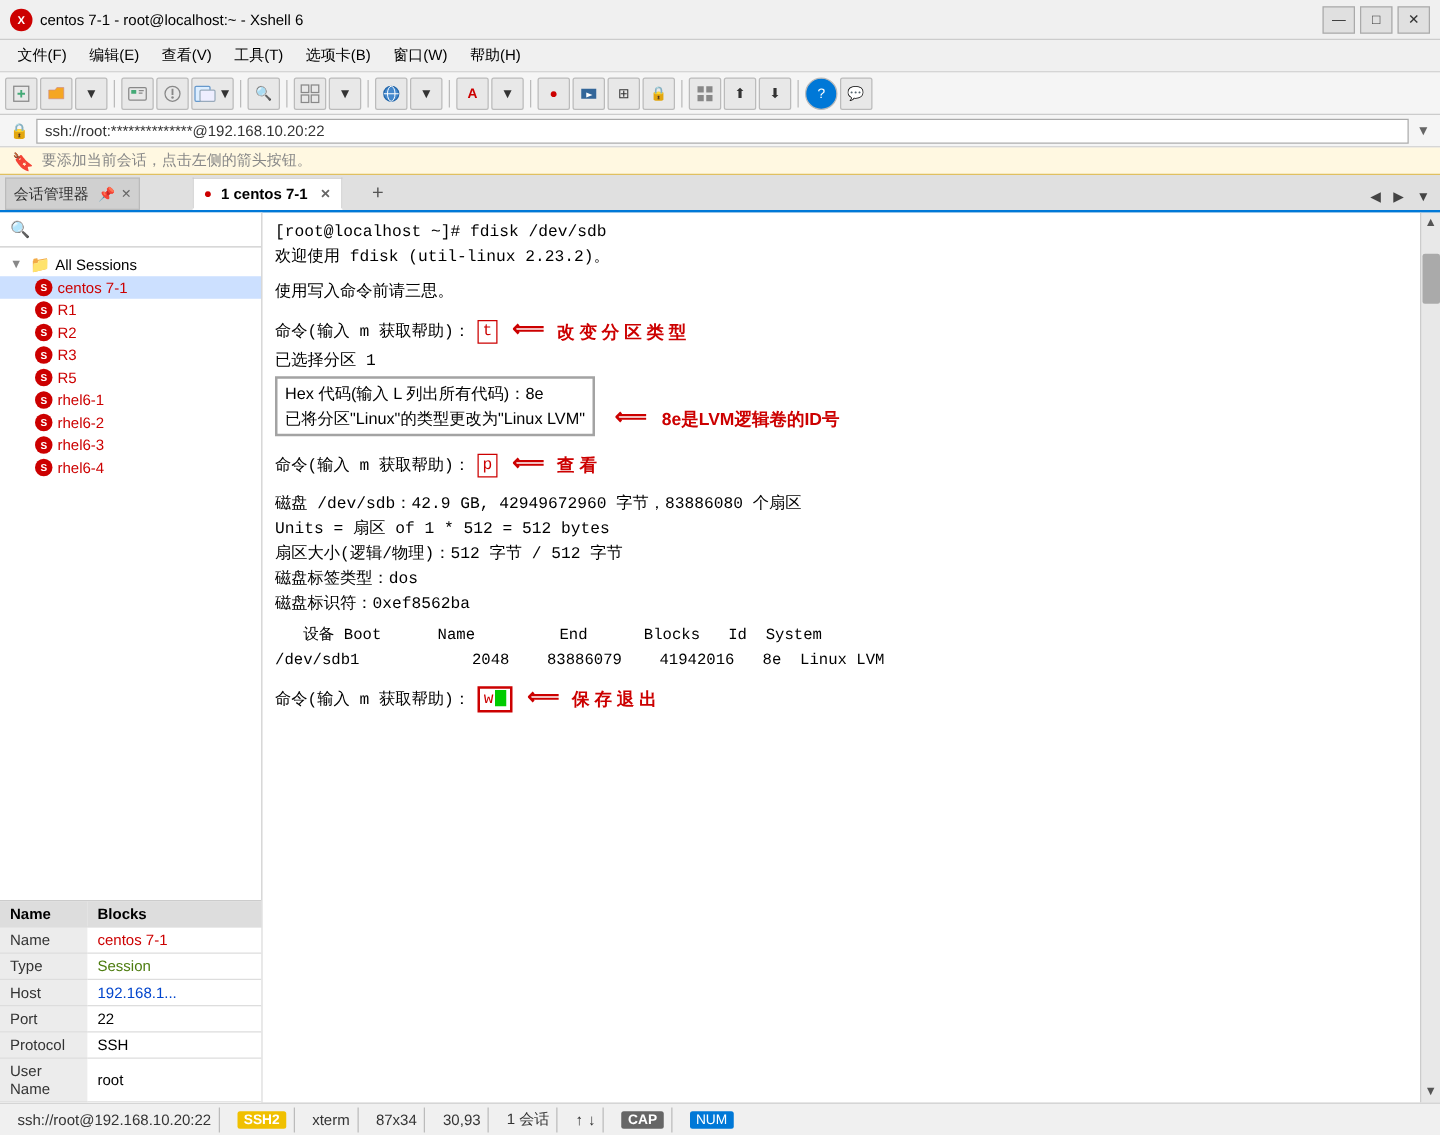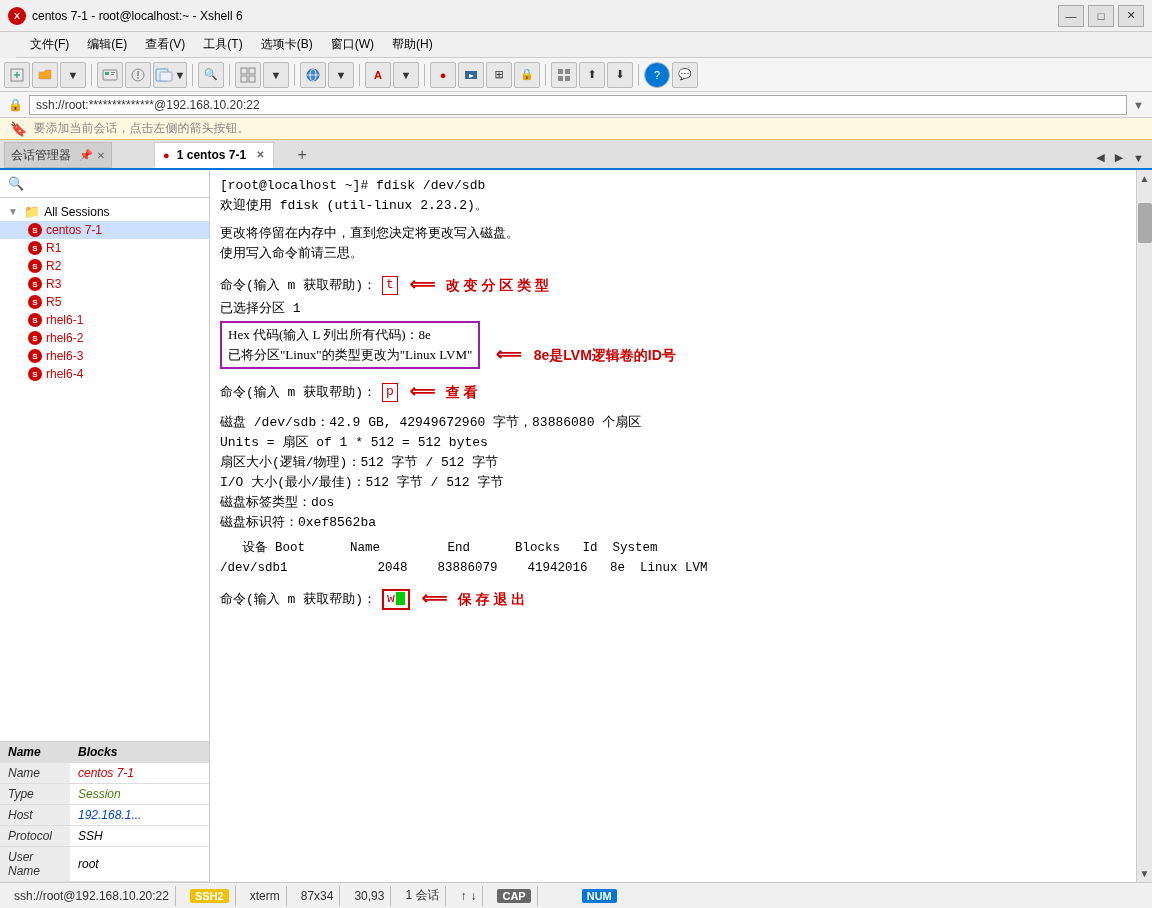--- a/index.html
+++ b/index.html
@@ -57,21 +57,20 @@
 
     
     .menu-bar {
       background: #f0f0f0;
       height: 26px;
       display: flex;
       align-items: center;
       padding: 0 6px;
       border-bottom: 1px solid #ccc;
       gap: 2px;
-      margin-left: 16px;
     }
     .menu-item {
       padding: 2px 8px;
       font-size: 12px;
       cursor: pointer;
       border-radius: 2px;
     }
 
     
     .toolbar {
@@ -277,21 +276,21 @@
       font-size: 12px;
       font-weight: bold;
       padding: 4px 8px;
     }
     .props-table {
       width: 100%;
       border-collapse: collapse;
       font-size: 12px;
     }
     .props-table tr { border-bottom: 1px solid #ddd; }
-    .props-table td { padding: 3px 8px; font-style: italic; }
+    .props-table td { padding: 3px 8px; }
     .props-table td:first-child { color: #333; font-weight: normal; background: #ececec; width: 70px; }
     .props-table td:last-child { color: #0044cc; background: white; }
 
     
     .terminal-area {
       flex: 1;
       background: white;
       overflow-y: auto;
       overflow-x: hidden;
       padding: 6px 10px;
@@ -380,22 +379,21 @@
       border-radius: 2px;
       font-size: 11px;
       font-weight: bold;
     }
     .status-num {
       background: #0078d7;
       color: white;
       padding: 1px 5px;
       border-radius: 2px;
       font-size: 11px;
-      font-weight: bold;
-      margin-left: 30px;
+      font-weight: normal;
     }
 
     .sidebar-bottom {
       border-top: 1px solid #ccc;
     }
   </style>
 </head>
 <body>
 
 <div class="title-bar">
@@ -620,20 +618,24 @@
         </tr>
         <tr>
           <td>Type</td>
           <td style="color:#4d7c0f;">Session</td>
         </tr>
         <tr>
           <td>Host</td>
           <td style="color:#0044cc;">192.168.1...</td>
         </tr>
         <tr>
+          <td>Port</td>
+          <td style="color:#000;">22</td>
+        </tr>
+        <tr>
           <td>Protocol</td>
           <td style="color:#000;">SSH</td>
         </tr>
         <tr>
           <td>User Name</td>
           <td style="color:#000;">root</td>
         </tr>
       </tbody>
         </table>
     </div>
@@ -644,42 +646,39 @@
 
       <div class="term-line">
         <span class="term-text t-black">[root@localhost ~]# fdisk /dev/sdb</span>
       </div>
 
       <div class="term-line">
         <span class="term-text t-black">欢迎使用 fdisk (util-linux 2.23.2)。</span>
       </div>
       <div style="height:8px;"></div>
 
-      <div class="term-line">
-        <span class="term-text t-black">更改将停留在内存中，直到您决定将更改写入磁盘。</span>
-      </div>
 
       <div class="term-line">
         <span class="term-text t-black">使用写入命令前请三思。</span>
       </div>
       <div style="height:8px;"></div>
 
       <div class="term-line" style="align-items:center;">
         <span class="term-text t-black">命令(输入 m 获取帮助)：</span>
         <span class="t-boxed t-red" style="font-family:'Courier New',monospace;font-size:13px;"> t </span>
         <span style="margin-left:6px;color:#cc0000;font-size:18px;font-weight:bold;">⟸</span>
         <span class="annotation-text" style="margin-left:4px;">改 变 分 区 类 型</span>
       </div>
 
       <div class="term-line">
         <span class="term-text t-black">已选择分区 1</span>
       </div>
 
       <div style="position:relative;margin: 2px 0;">
-        <div style="display:inline-block;border:2px solid #a21caf;padding:2px 6px;font-family:Liberation Serif, serif;font-size:13px;">
+        <div style="display:inline-block;border:2px solid #a3a3a3;padding:2px 6px;font-family:Liberation Sans, sans-serif;font-size:13px;">
           <div class="term-line">
             <span class="term-text t-black">Hex 代码(输入 L 列出所有代码)：8e</span>
           </div>
           <div class="term-line">
             <span class="term-text t-black">已将分区"Linux"的类型更改为"Linux LVM"</span>
           </div>
         </div>
         <span style="margin-left:8px;color:#cc0000;font-size:18px;font-weight:bold;vertical-align:middle;">⟸</span>
         <span class="annotation-text" style="margin-left:4px;vertical-align:middle;">8e是LVM逻辑卷的ID号</span>
       </div>
@@ -696,23 +695,20 @@
       <div class="term-line">
         <span class="term-text t-black">磁盘 /dev/sdb：42.9 GB, 42949672960 字节，83886080 个扇区</span>
       </div>
       <div class="term-line">
         <span class="term-text t-black">Units = 扇区 of 1 * 512 = 512 bytes</span>
       </div>
       <div class="term-line">
         <span class="term-text t-black">扇区大小(逻辑/物理)：512 字节 / 512 字节</span>
       </div>
       <div class="term-line">
-        <span class="term-text t-black">I/O 大小(最小/最佳)：512 字节 / 512 字节</span>
-      </div>
-      <div class="term-line">
         <span class="term-text t-black">磁盘标签类型：dos</span>
       </div>
       <div class="term-line">
         <span class="term-text t-black">磁盘标识符：0xef8562ba</span>
       </div>
       <div style="height:6px;"></div>
 
       <div class="term-line">
         <span class="term-text t-black" style="font-size:12.5px;">   设备 Boot      Name         End      Blocks   Id  System</span>
       </div>

